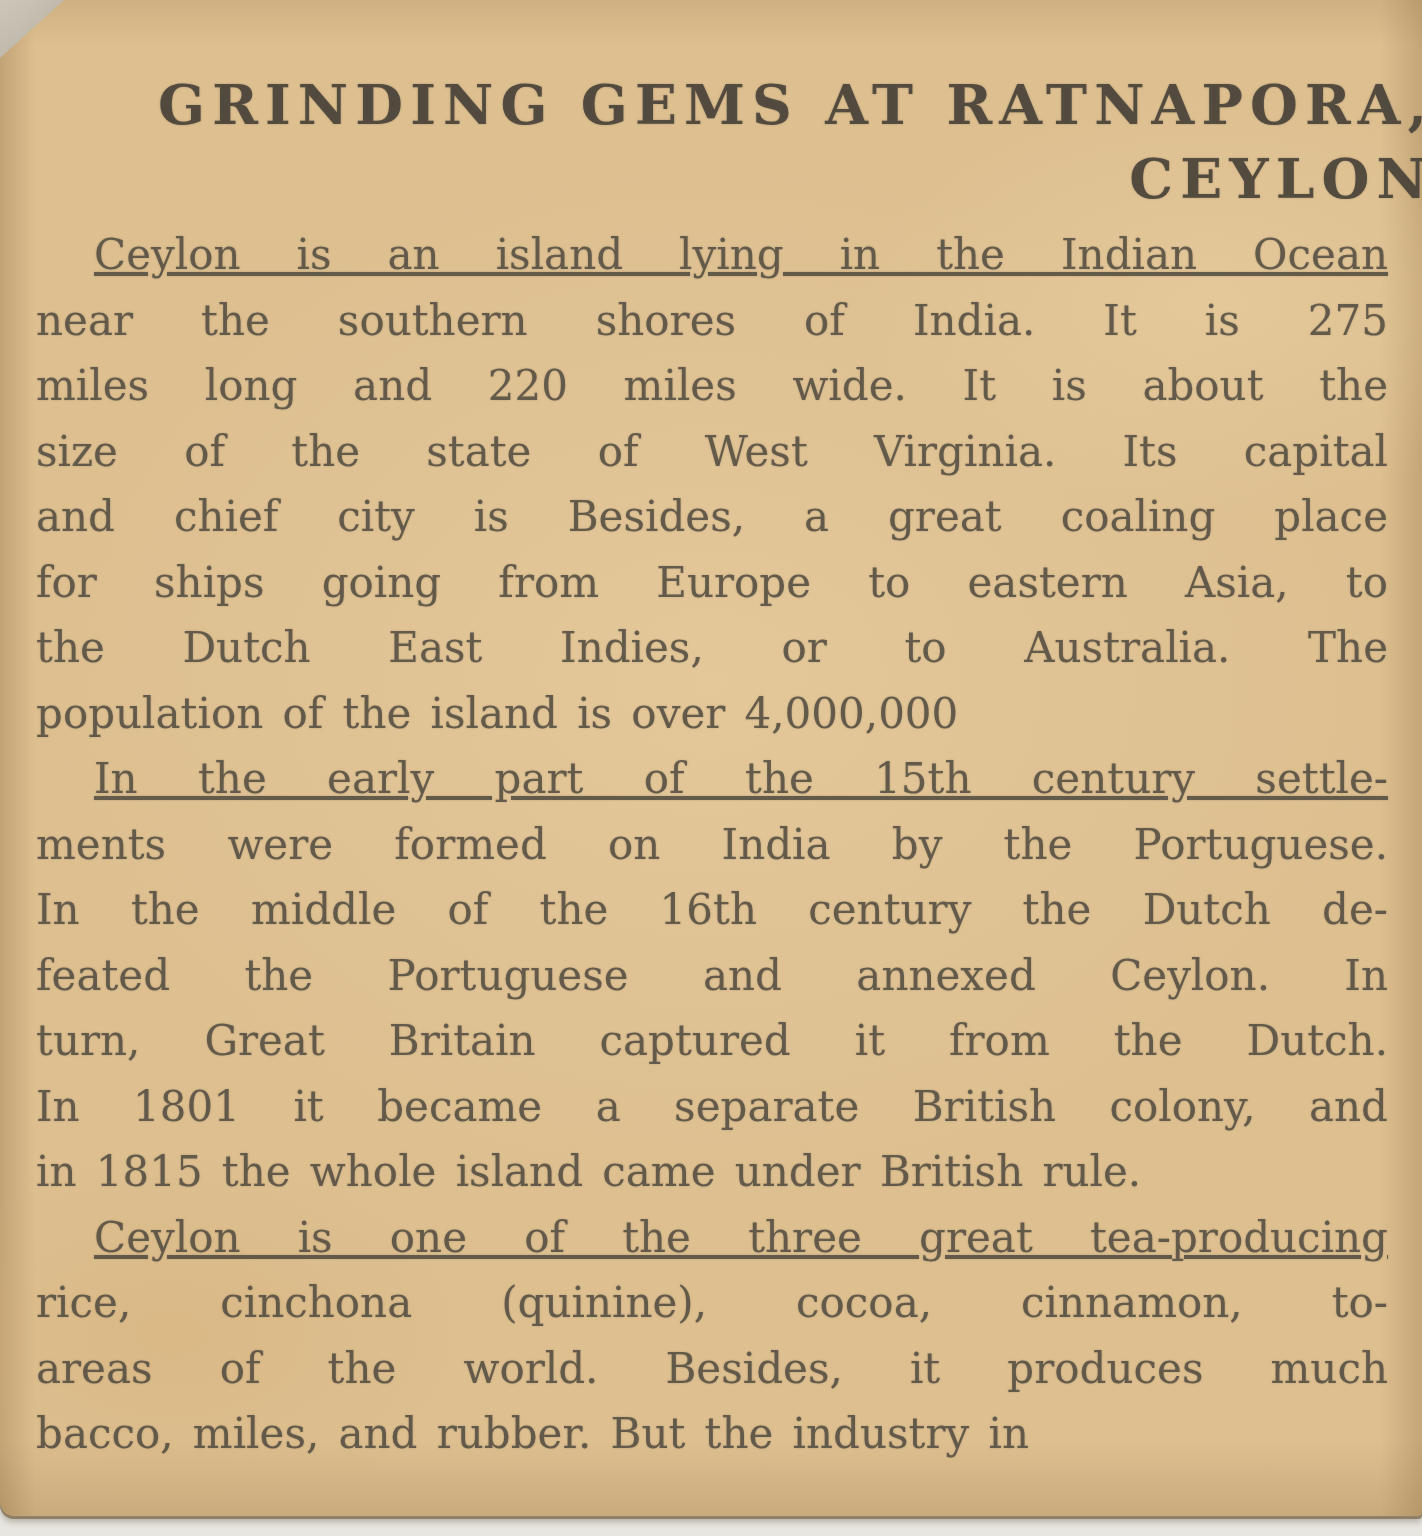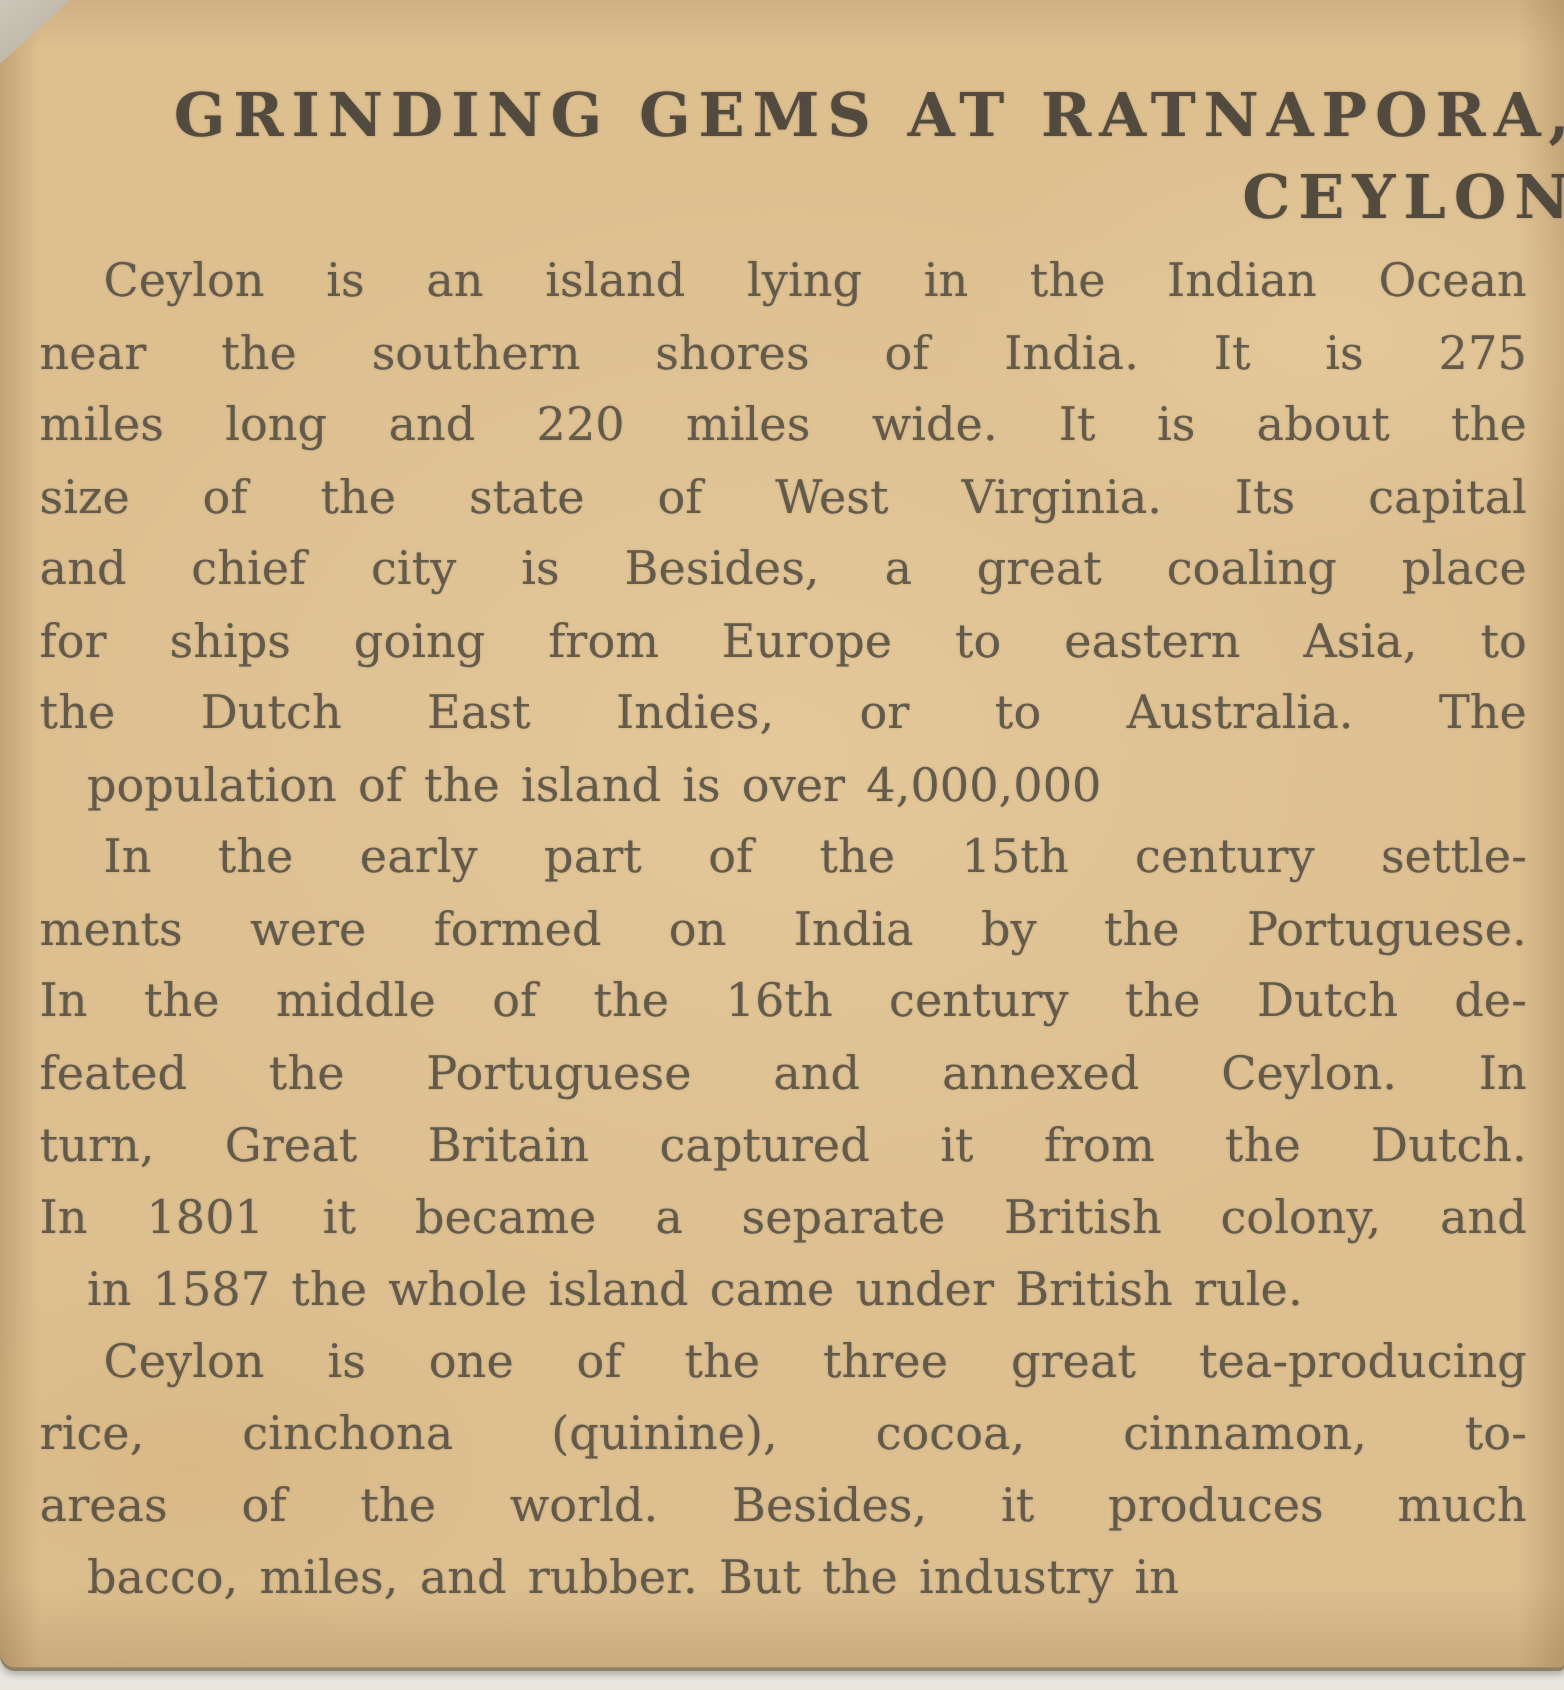--- a/index.html
+++ b/index.html
@@ -80,22 +80,22 @@
     color: rgba(86, 80, 67, 0.88);
     text-shadow: 0 0 2px rgba(86,80,67,0.30);
     word-spacing: 0.14em;
   }
   .para { margin: 0; }
   .line {
     text-align: justify;
     text-align-last: justify;
     white-space: normal;
   }
-  .line.first { text-indent: 58px; }
-  .line.last { text-align-last: left; margin-left: 43px; }
+  .line.first { text-indent: 58px; text-decoration: underline; }
+  .line.last { text-align-last: left; }
 </style>
 </head>
 <body>
 
 <div class="scan">
   <div class="card">
     <div class="corner-chip"></div>
     <h1 class="title">
       <span>GRINDING GEMS AT RATNAPORA,</span><br>
       <span>CEYLON</span>
@@ -111,21 +111,21 @@
           <div class="line">the Dutch East Indies, or to Australia. The</div>
           <div class="line last">population of the island is over 4,000,000</div>
         </div>
         <div class="para">
           <div class="line first">In the early part of the 15th century settle-</div>
           <div class="line">ments were formed on India by the Portuguese.</div>
           <div class="line">In the middle of the 16th century the Dutch de-</div>
           <div class="line">feated the Portuguese and annexed Ceylon. In</div>
           <div class="line">turn, Great Britain captured it from the Dutch.</div>
           <div class="line">In 1801 it became a separate British colony, and</div>
-          <div class="line last">in 1587 the whole island came under British rule.</div>
+          <div class="line last">in 1815 the whole island came under British rule.</div>
         </div>
         <div class="para">
           <div class="line first">Ceylon is one of the three great tea-producing</div>
           <div class="line">rice, cinchona (quinine), cocoa, cinnamon, to-</div>
           <div class="line">areas of the world. Besides, it produces much</div>
           <div class="line last">bacco, miles, and rubber. But the industry in</div>
         </div>
       </div>
   </div>
 </div>

